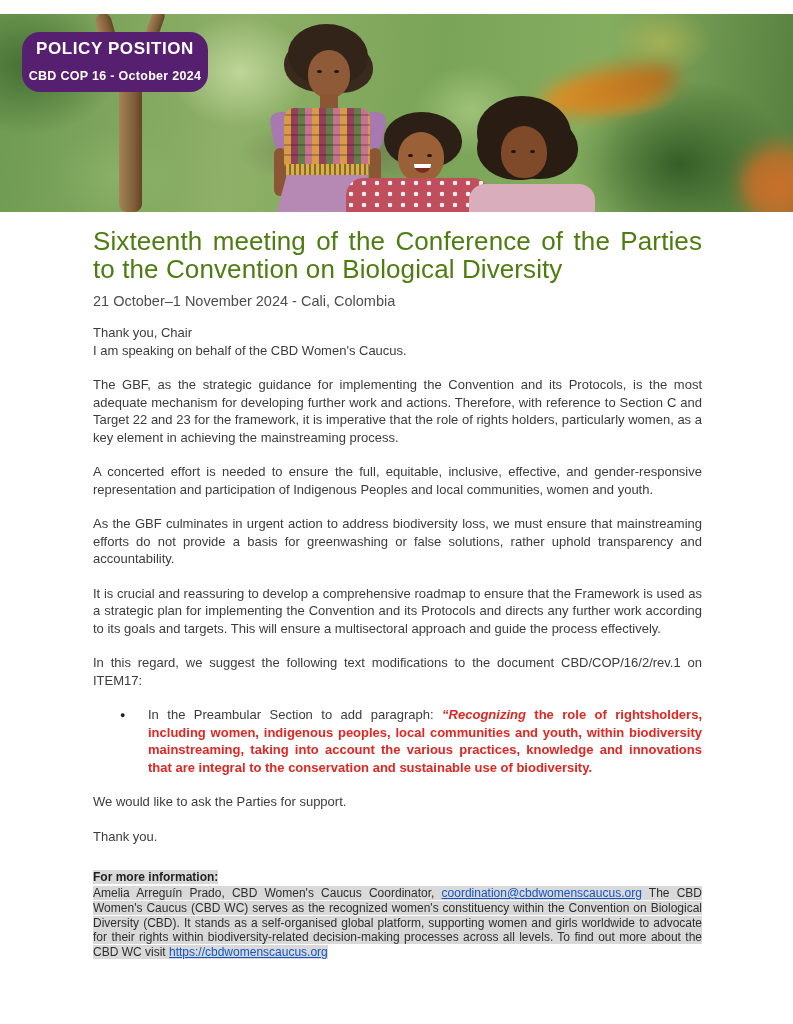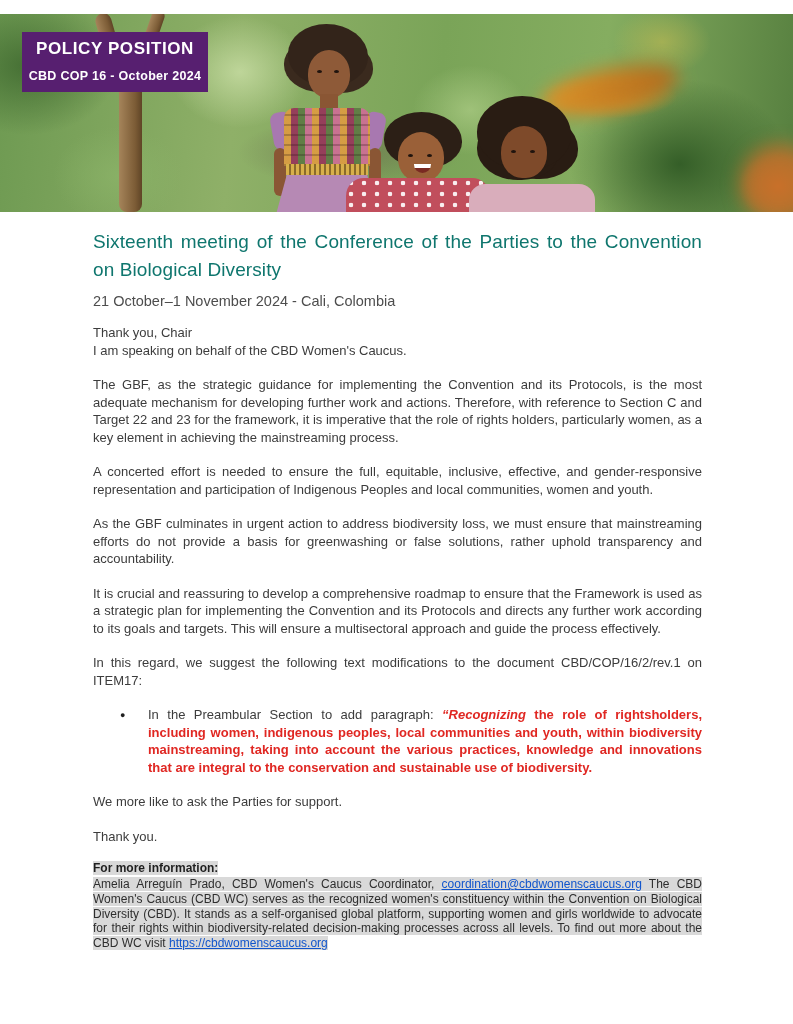--- a/index.html
+++ b/index.html
@@ -61,39 +61,39 @@
     background-color:#c14e5c;
     background-image:radial-gradient(circle 2.5px at 5px 5px, rgba(255,255,255,.9) 2px, rgba(0,0,0,0) 2.6px);
     background-size:13px 11px;}
   .child3{left:465px;top:82px;width:135px;height:116px;}
   .child3 .hair{left:12px;top:0;width:94px;height:74px;background:#291c13;
     box-shadow:-6px 16px 0 -6px #291c13, 12px 14px 0 -5px #291c13;}
   .child3 .face{left:36px;top:30px;width:46px;height:52px;background:#7e4a2a;}
   .top3{position:absolute;left:4px;top:88px;width:126px;height:28px;border-radius:16px 16px 0 0;background:#d9adbb;}
   
   .badge{position:absolute;left:22px;top:18px;width:186px;background:#571f70;color:#ffffff;
-    text-align:center;padding:7px 6px 8px;box-sizing:border-box;}
+    text-align:center;padding:7px 6px 8px;box-sizing:border-box;border-radius:18px;}
   .badge-title{font-size:17px;font-weight:800;letter-spacing:.6px;line-height:20px;}
   .badge-sub{font-size:12.5px;font-weight:700;letter-spacing:.3px;line-height:15px;margin-top:10px;}
   .logo{position:absolute;left:656px;top:21px;width:116px;height:50px;border-radius:26px;background:#fcfcf5;
     display:flex;align-items:center;justify-content:center;gap:5px;box-shadow:0 1px 3px rgba(0,0,0,.18);}
   .logo-text{font-family:"Liberation Serif", serif;font-size:14.5px;font-weight:600;color:#234f28;letter-spacing:.2px;}
   
   .content{position:absolute;top:212px;left:0;width:793px;padding:16px 91px 0 93px;box-sizing:border-box;}
-  .title{color:#0f766e;font-size:19px;line-height:27.5px;text-align:justify;font-weight:400;letter-spacing:.1px;}
+  .title{color:#4d7c0f;font-size:26px;line-height:27.5px;text-align:justify;font-weight:400;letter-spacing:.1px;}
   .date-line{color:#4d4d4d;font-size:14.5px;margin-top:9px;line-height:18px;}
   .item-heading{color:#1f1f1f;font-size:13px;font-weight:700;margin-top:23px;line-height:16px;}
   .para{color:#3c3c3c;font-size:13px;line-height:17.5px;text-align:justify;margin-top:17px;}
   .greeting{color:#3c3c3c;font-size:13px;line-height:17.5px;margin-top:14px;}
   .bullet-item{position:relative;margin-top:17px;padding-left:55px;color:#3c3c3c;font-size:13px;line-height:17.5px;text-align:justify;}
   .bullet-item::before{content:"\25CF";position:absolute;left:27px;top:1px;font-size:9px;color:#1f1f1f;}
   .red-lead{color:#e02722;font-weight:700;font-style:italic;}
   .red-body{color:#e02722;font-weight:700;}
   .closing{color:#3c3c3c;font-size:13px;line-height:17.5px;margin-top:17px;}
-  .footer{margin-top:16px;}
+  .footer{margin-top:25px;}
   .footer-heading{font-size:12px;font-weight:700;color:#1f1f1f;line-height:15px;}
   .footer-para{font-size:12px;color:#2e2e2e;line-height:14.8px;text-align:justify;margin-top:1px;}
   .hl{background:#d9d9d9;}
   .link{color:#1155cc;text-decoration:underline;cursor:pointer;}
 </style>
 </head>
 <body>
 
 <div class="page">
 
@@ -161,21 +161,21 @@
     <div class="para">The GBF, as the strategic guidance for implementing the Convention and its Protocols, is the most adequate mechanism for developing further work and actions. Therefore, with reference to Section C and Target 22 and 23 for the framework, it is imperative that the role of rights holders, particularly women, as a key element in achieving the mainstreaming process.</div>
     <div class="para">A concerted effort is needed to ensure the full, equitable, inclusive, effective, and gender-responsive representation and participation of Indigenous Peoples and local communities, women and youth.</div>
     <div class="para">As the GBF culminates in urgent action to address biodiversity loss, we must ensure that mainstreaming efforts do not provide a basis for greenwashing or false solutions, rather uphold transparency and accountability.</div>
     <div class="para">It is crucial and reassuring to develop a comprehensive roadmap to ensure that the Framework is used as a strategic plan for implementing the Convention and its Protocols and directs any further work according to its goals and targets. This will ensure a multisectoral approach and guide the process effectively.</div>
     <div class="para">In this regard, we suggest the following text modifications to the document CBD/COP/16/2/rev.1 on ITEM17:</div>
 
     <div class="bullet-item">
       <span>In the Preambular Section to add paragraph: </span><span class="red-lead">“Recognizing</span><span class="red-body"> the role of rightsholders, including women, indigenous peoples, local communities and youth, within biodiversity mainstreaming, taking into account the various practices, knowledge and innovations that are integral to the conservation and sustainable use of biodiversity.</span>
     </div>
 
-    <div class="closing">We more like to ask the Parties for support.</div>
+    <div class="closing">We would like to ask the Parties for support.</div>
     <div class="closing">Thank you.</div>
 
     <div class="footer">
       <div class="footer-heading"><span class="hl">For more information:</span></div>
       <div class="footer-para"><span class="hl">Amelia Arreguín Prado, CBD Women's Caucus Coordinator, </span><span class="hl link">coordination@cbdwomenscaucus.org</span><span class="hl"> The CBD Women's Caucus (CBD WC) serves as the recognized women's constituency within the Convention on Biological Diversity (CBD). It stands as a self-organised global platform, supporting women and girls worldwide to advocate for their rights within biodiversity-related decision-making processes across all levels. To find out more about the CBD WC visit </span><span class="hl link">https://cbdwomenscaucus.org</span></div>
     </div>
   </div>
 
 </div>
 

